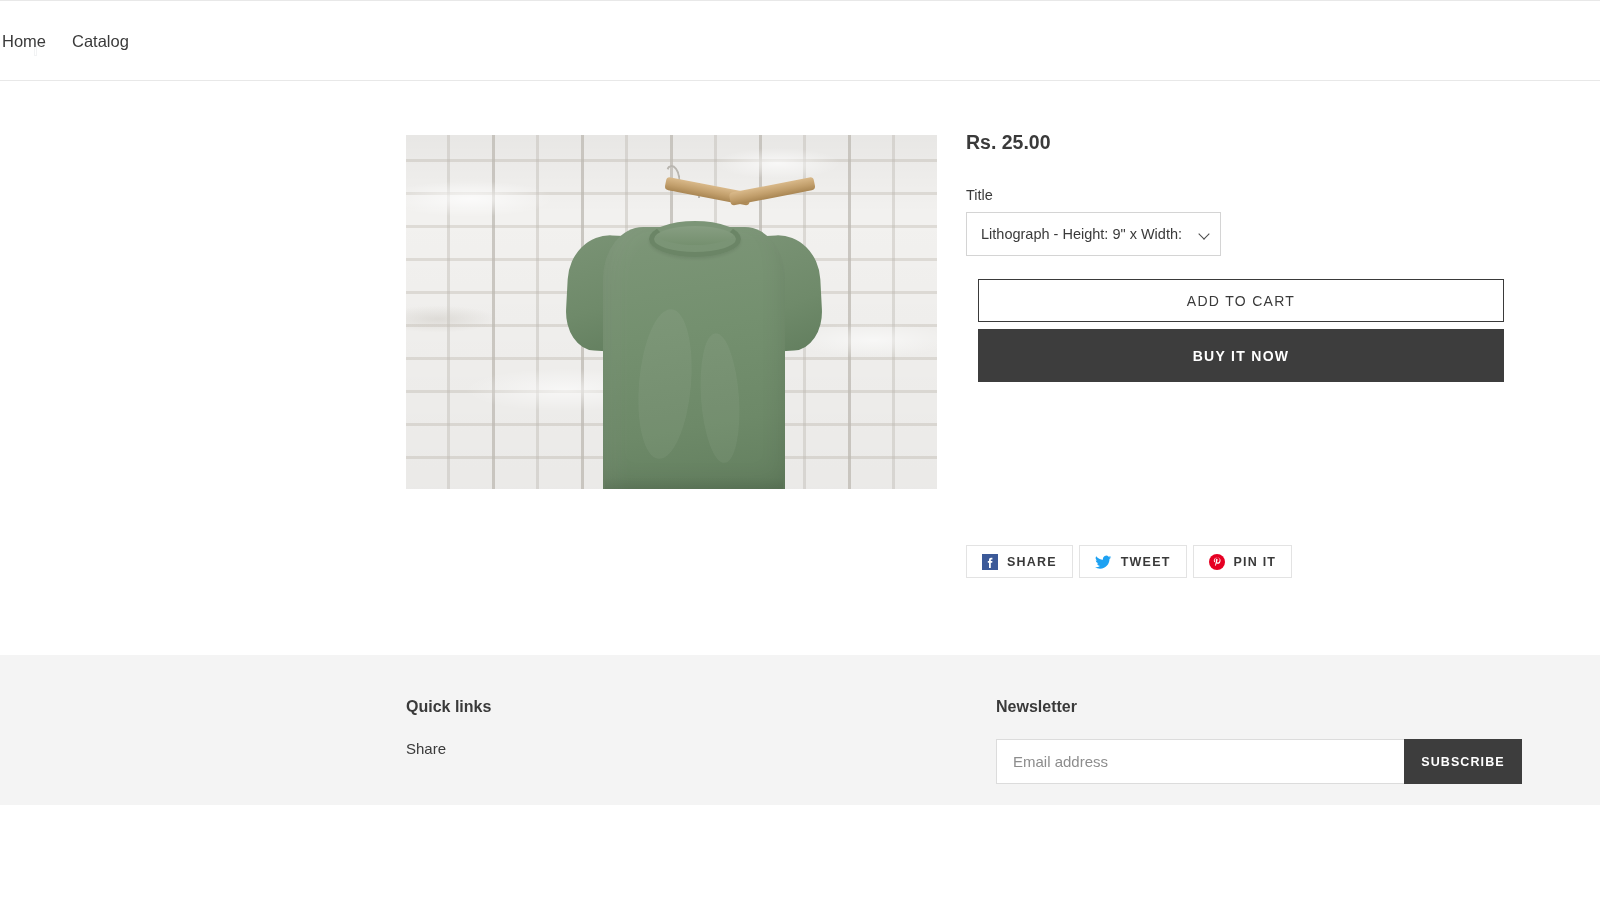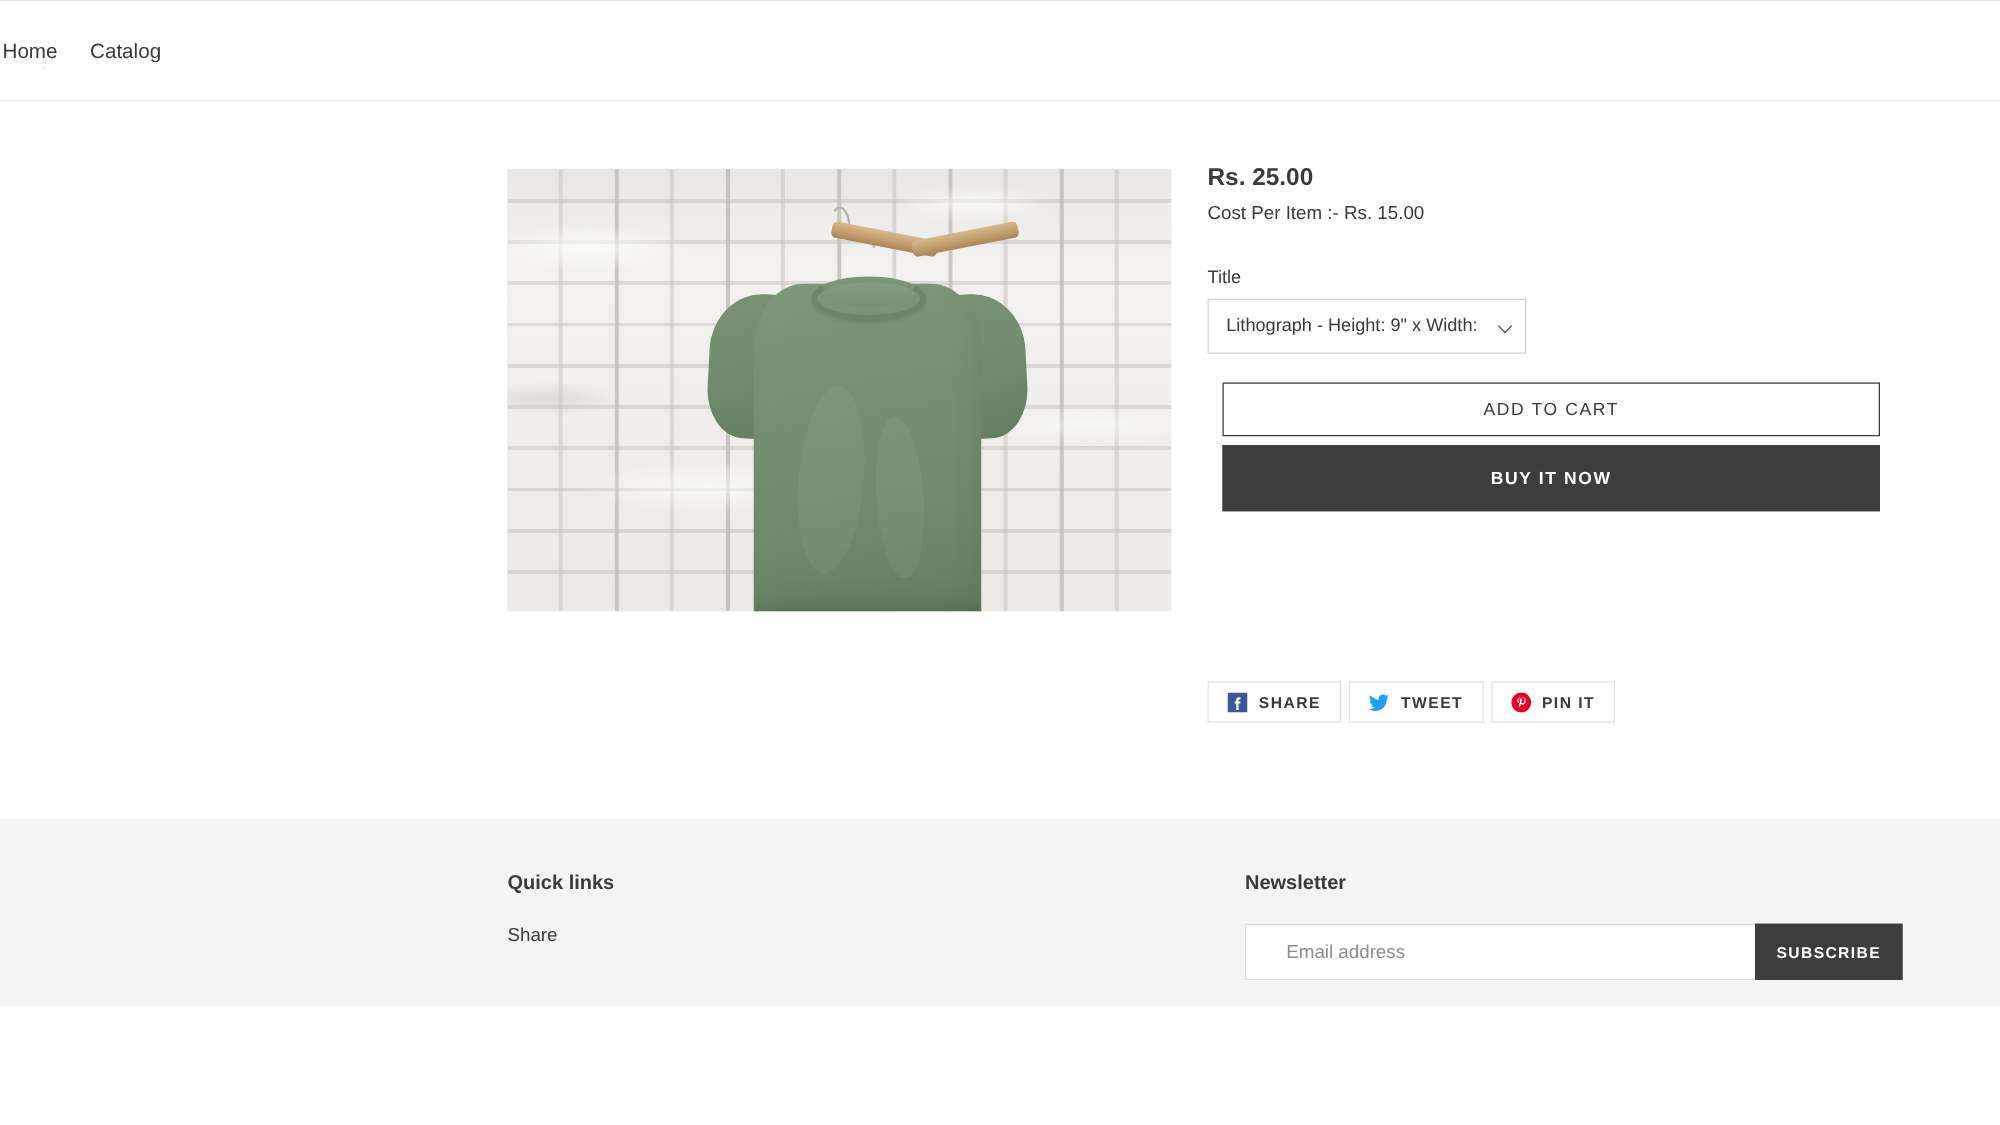--- a/index.html
+++ b/index.html
@@ -438,21 +438,21 @@
   }
   .newsletter-input {
     flex: 1;
     height: 45px;
     border: 1px solid #dcdcdc;
     border-right: none;
     background: #ffffff;
     font-family: "Liberation Sans", sans-serif;
     font-size: 15px;
     color: #15803d;
-    padding: 0 32px;
+    padding: 0 16px;
     border-radius: 0;
     outline: none;
   }
   .newsletter-input::placeholder { color: #8d8d8d; }
   .btn-subscribe {
     width: 118px;
     height: 45px;
     background: #3d3d3d;
     border: 1px solid #3d3d3d;
     color: #ffffff;
@@ -507,21 +507,20 @@
         <div class="collar"></div>
         <div class="hem-shadow"></div>
       </div>
     </div>
 
     <div class="product-info">
 
 
       <div class="product-price">Rs. 25.00</div>
 
-      <div class="product-cost-note">Cost Per Item :- Rs. 15.00</div>
 
       <div class="variant-block">
         <label class="variant-label" for="variant-select">Title</label>
 
         <div class="variant-select-wrap">
           <select class="variant-select" id="variant-select">
             <option>Lithograph - Height: 9" x Width:</option>
           </select>
           <span class="select-caret"></span>
         </div>

